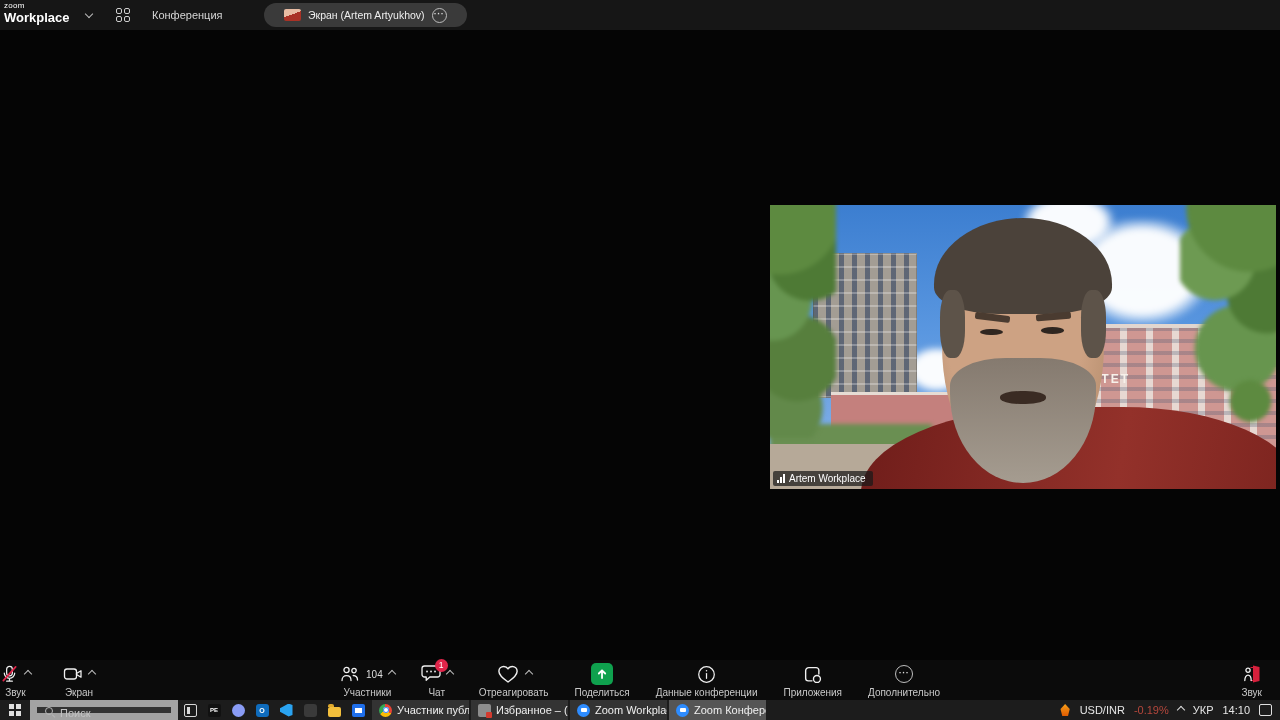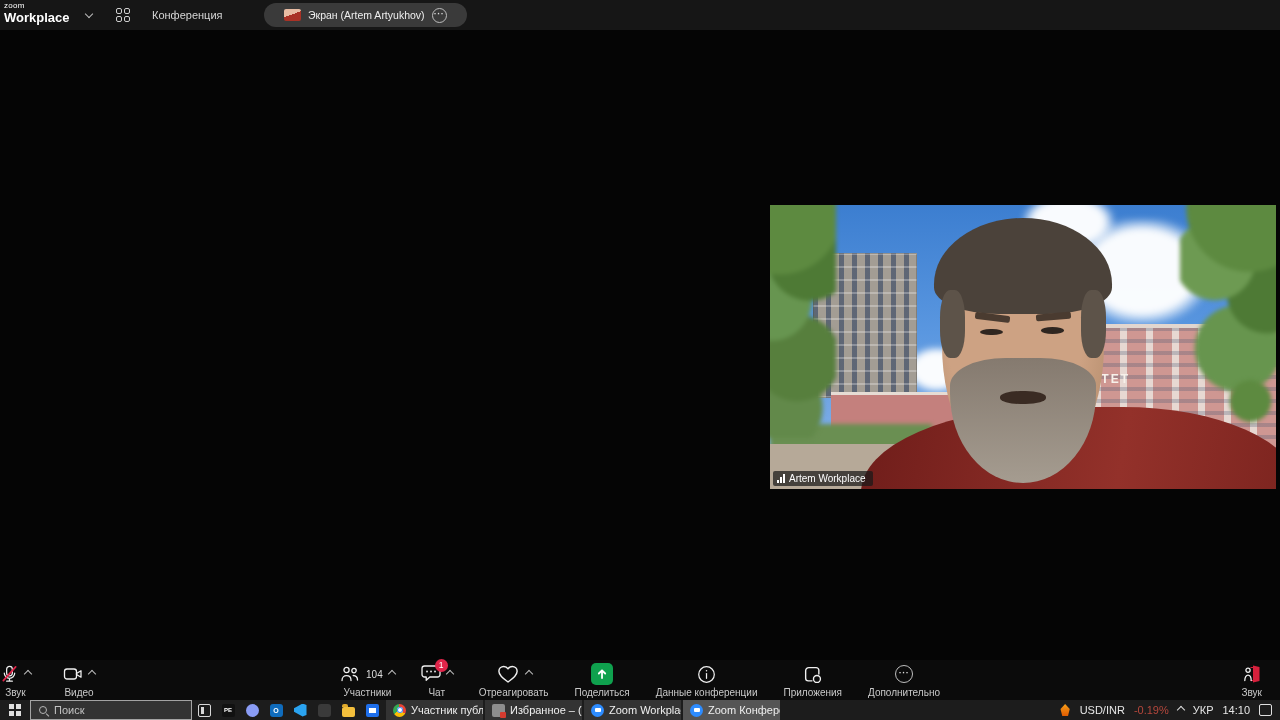--- a/index.html
+++ b/index.html
@@ -118,21 +118,21 @@
   .count{font-size:10px;color:#ddd}
   .chat-wrap{position:relative}
   .badge{position:absolute;right:-7px;top:-5px;min-width:13px;height:13px;border-radius:7px;background:var(--badge-red,#e0254a);color:#fff;font-size:8.5px;display:flex;align-items:center;justify-content:center;padding:0 3px}
   .share-btn{width:22px;height:22px;border-radius:5px;background:var(--share-green,#0fa14e);display:flex;align-items:center;justify-content:center}
 
   
   .taskbar{position:absolute;left:0;top:700px;width:1280px;height:20px;background:#1c1c1c;display:flex;align-items:center;color:#e6e6e6;font-size:11px}
   .start{width:30px;height:20px;display:flex;align-items:center;justify-content:center}
   .winlogo{width:12px;height:12px;display:grid;grid-template-columns:1fr 1fr;grid-template-rows:1fr 1fr;gap:1.4px}
   .winlogo i{background:#dedede}
-  .search{width:162px;height:20px;background:#333;border:1px solid #a3a3a3;display:flex;align-items:center;gap:7px;padding:0 8px;color:#c2c2c2}
+  .search{width:148px;height:20px;background:#333;border:7px solid #a3a3a3;display:flex;align-items:flex-start;gap:7px;padding:0 8px;color:#c2c2c2}
   .mag{width:8px;height:8px;border:1.4px solid #b5b5b5;border-radius:50%;position:relative;flex:none}
   .mag::after{content:"";position:absolute;left:6px;top:6px;width:4px;height:1.4px;background:#b5b5b5;transform:rotate(45deg);transform-origin:left}
   .tb-icons{display:flex;align-items:center}
   .tb-icons .cell{width:24px;height:20px;display:flex;align-items:center;justify-content:center}
   .ic{width:13px;height:13px;flex:none}
   .ic-taskview{border:1.3px solid #d8d8d8;border-radius:2px;position:relative}
   .ic-taskview::after{content:"";position:absolute;left:2px;top:2px;bottom:2px;width:3px;background:#d8d8d8}
   .ic-pe{background:#111;color:#fff;font-size:6px;font-weight:bold;display:flex;align-items:center;justify-content:center;border-radius:2px}
   .ic-round{border-radius:50%;display:flex;align-items:center;justify-content:center;color:#fff;font-size:7px;font-weight:bold}
   .ic-tg{background:#8a9cf5}
@@ -244,21 +244,21 @@
       </div>
 
       <div class="tb">
         <div class="tb-top">
           <svg class="ico" width="20" height="18" viewBox="0 0 20 18">
             <rect x="1.5" y="4" width="12" height="10" rx="2.5"></rect>
             <path d="M13.5 8.5 18 5.8v6.4l-4.5-2.7z"></path>
           </svg>
           <span class="chev up"></span>
         </div>
-        <span>Видео</span>
+        <span>Экран</span>
       </div>
     </div>
 
     <div class="grp-center">
       <div class="tb">
         <div class="tb-top">
           <svg class="ico" width="20" height="16" viewBox="0 0 20 16">
             <circle cx="6.5" cy="4" r="2.6"></circle>
               <path d="M2 14.5c0-3 2-4.8 4.5-4.8s4.5 1.8 4.5 4.8"></path>
             <circle cx="14" cy="4.6" r="2.2"></circle>

